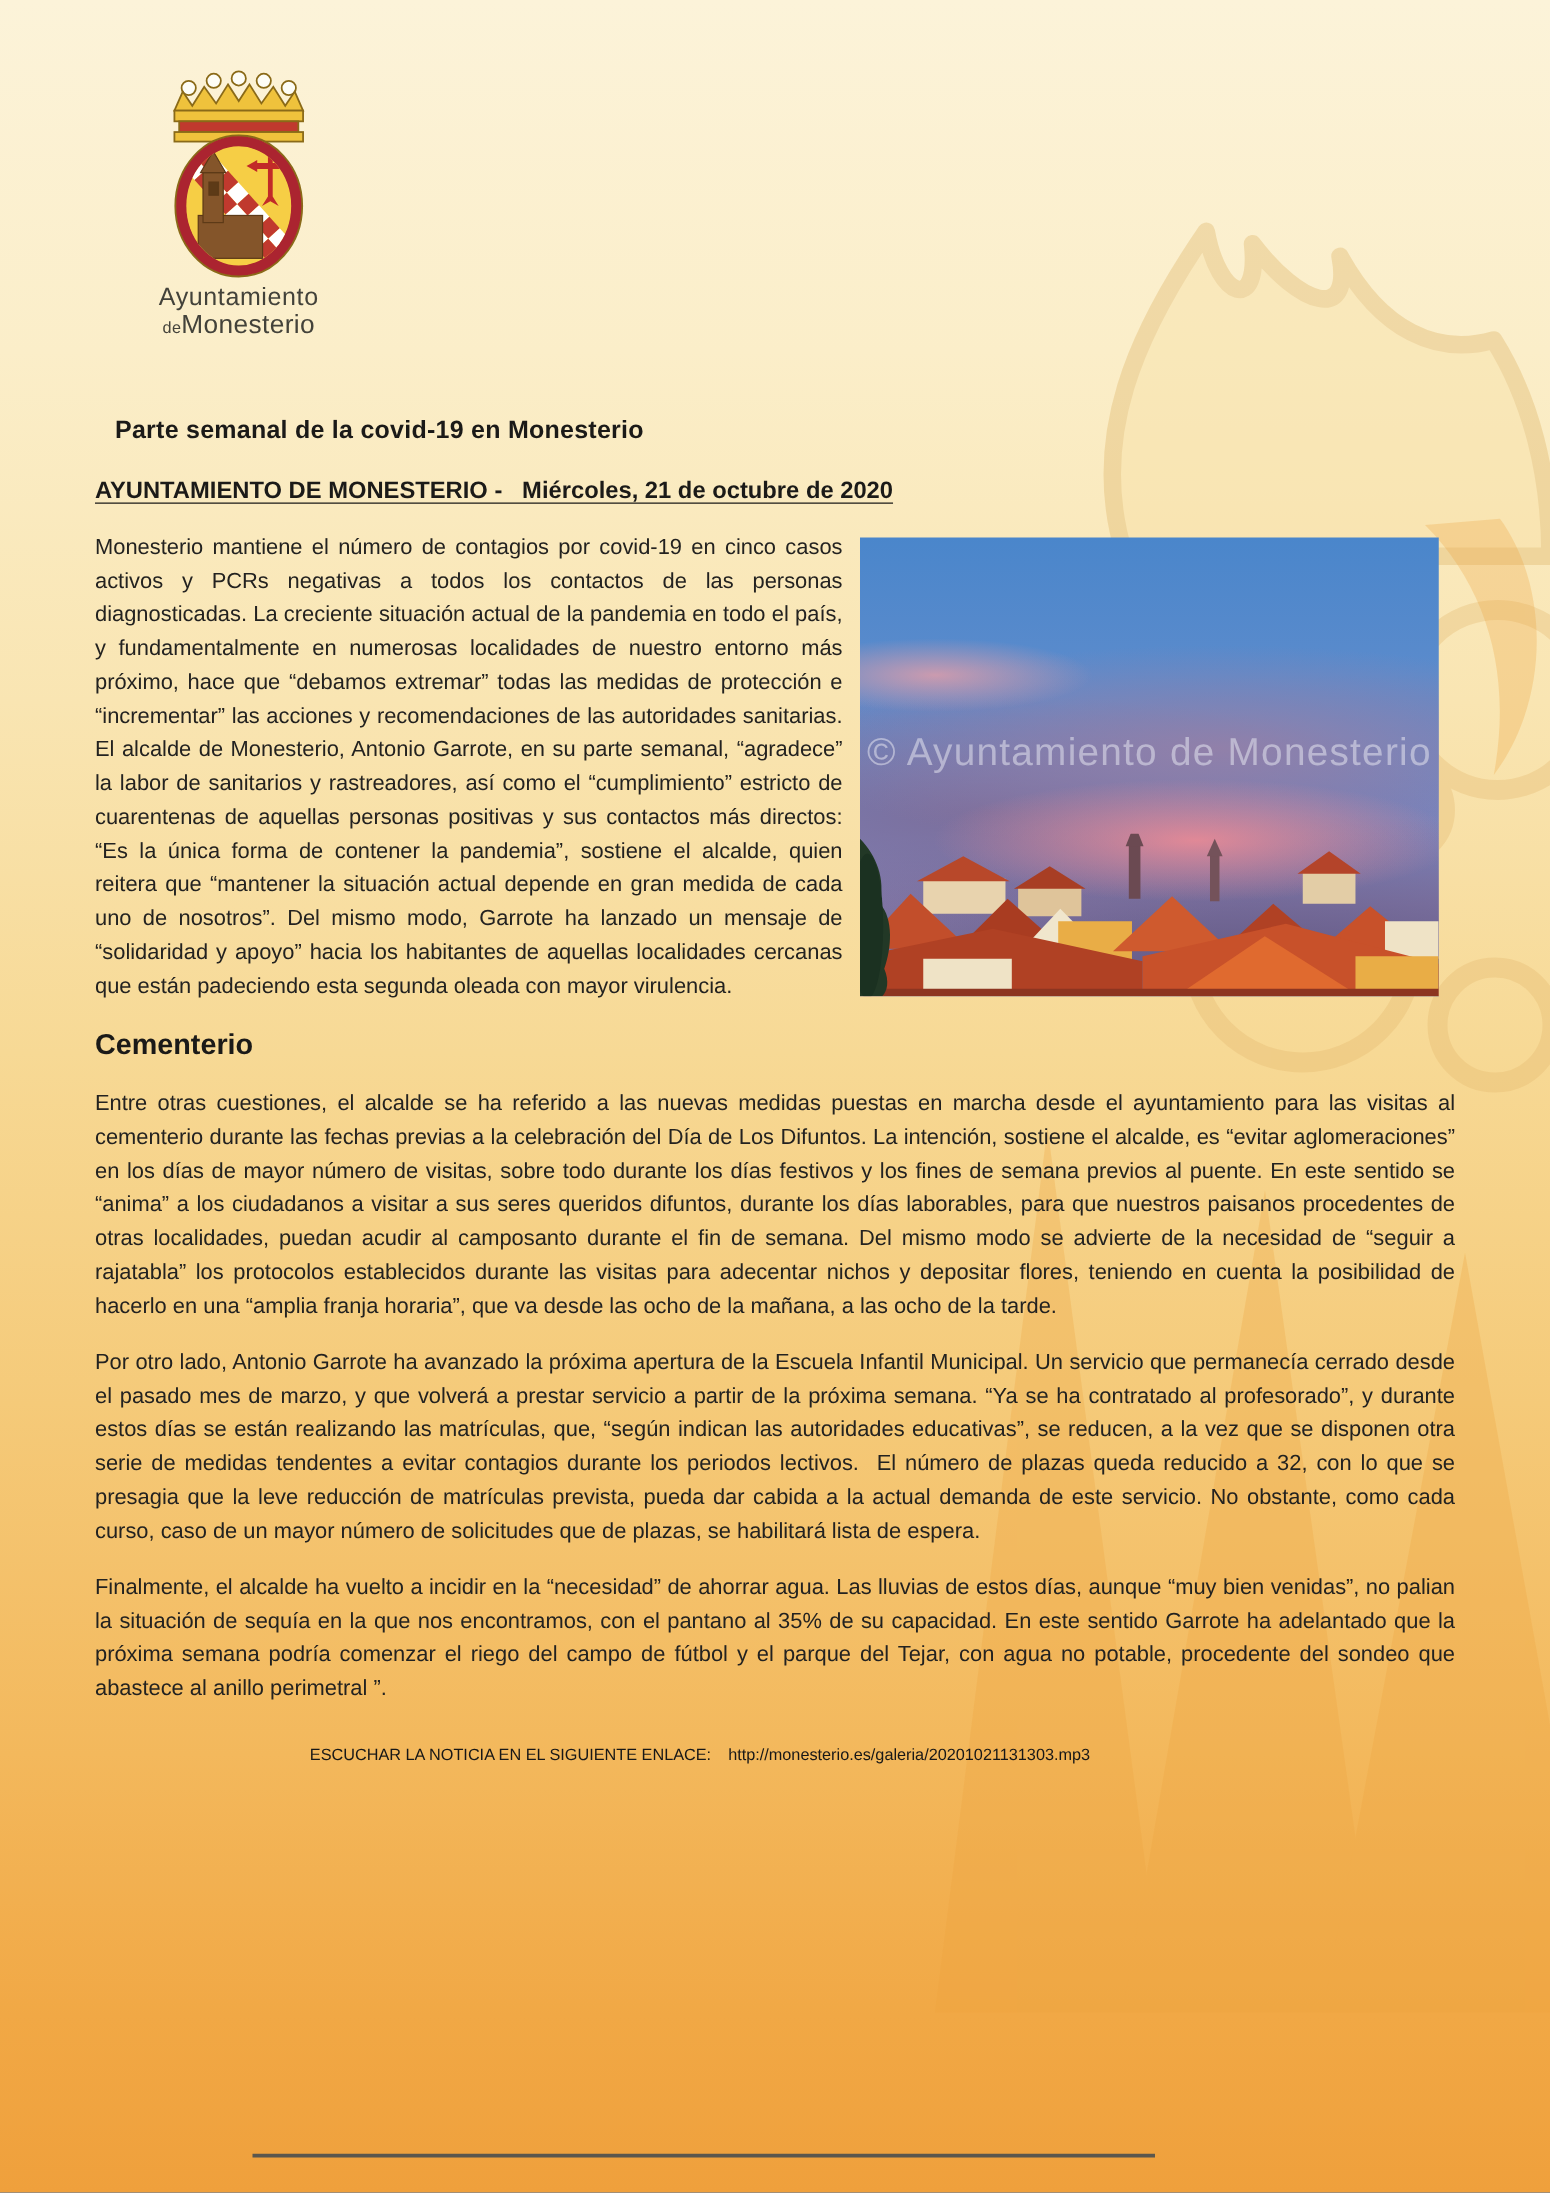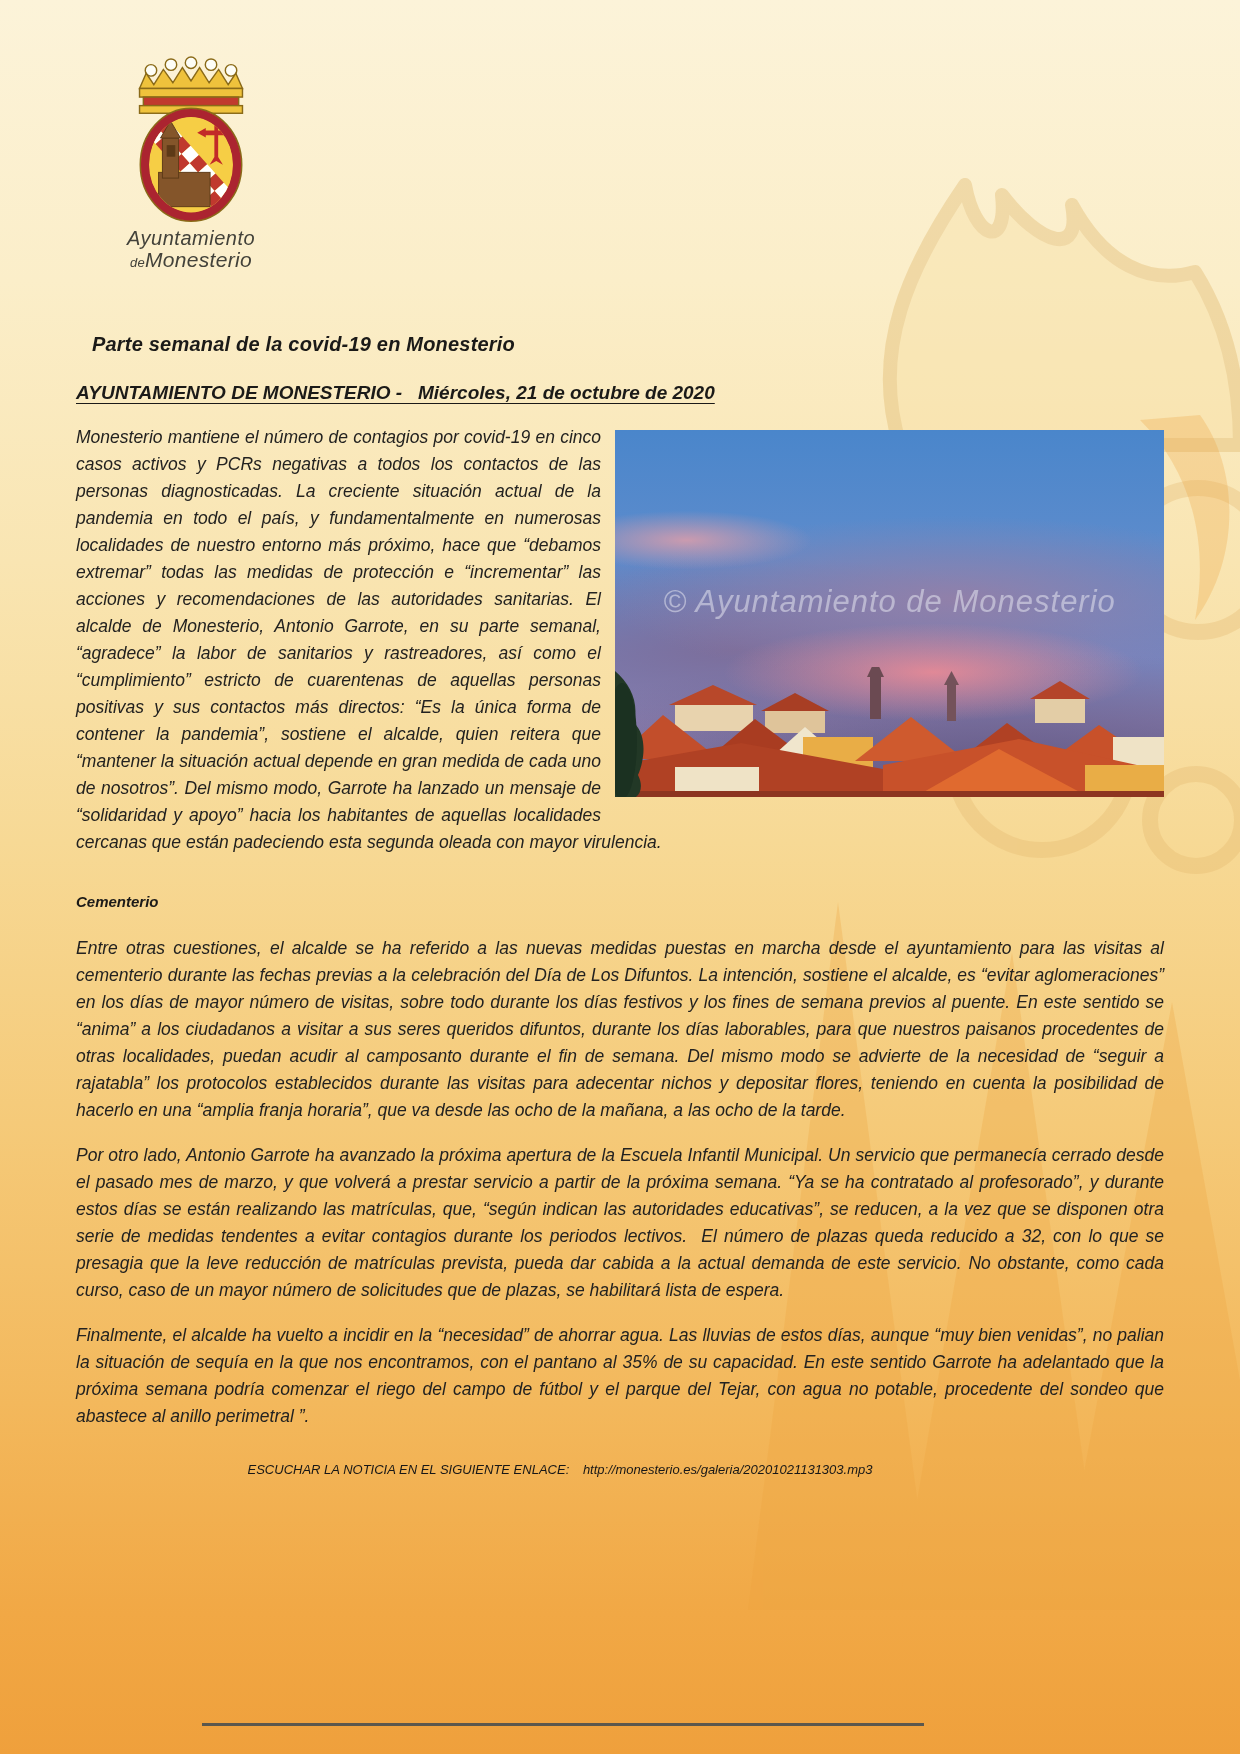--- a/index.html
+++ b/index.html
@@ -3,43 +3,42 @@
 <meta charset="utf-8">
 <style>
   html,body{margin:0;padding:0;background:#888;}
   .page{
     position:relative;
     width:1240px;height:1754px;
     margin:0 auto;
     overflow:hidden;
     font-family:"Liberation Sans","DejaVu Sans",sans-serif;
     background:linear-gradient(180deg,#fcf3d9 0%,#fbeec9 16%,#f9e5b2 32%,#f7d995 48%,#f5ca79 64%,#f3b85c 80%,#f1a845 92%,#efa03c 100%);
-    font-style:italic;
   }
   .bg-decor{position:absolute;inset:0;pointer-events:none;}
   .content{position:relative;padding:0 76px;}
   
   .logo{margin:54px 0 0 10px;width:210px;text-align:center;}
   .logo svg{display:block;margin:0 auto;}
   .logo-caption{margin-top:4px;color:#43423a;line-height:1.05;}
   .logo-caption .l1{font-size:20px;letter-spacing:.5px;}
   .logo-caption .l2{font-size:21px;letter-spacing:.3px;}
   .logo-caption .de{font-size:13px;}
   
   .title{margin:62px 16px 0;font-size:20px;font-weight:bold;color:#1b1a18;letter-spacing:.2px;}
   .dateline{display:inline-block;margin:26px 0 0;font-size:19px;font-weight:bold;color:#1b1a18;
             text-decoration:underline;text-underline-offset:4px;}
   .headline{margin:24px 0 0;font-size:17.5px;font-weight:bold;color:#1b1a18;}
   
   .article{margin-top:20px;color:#232220;font-size:17.5px;line-height:27px;text-align:justify;}
   .article::after{content:"";display:block;clear:both;}
   .article p{margin:0 0 18px;hyphens:auto;}
-  .sec-heading{margin:32px 0 20px;font-size:15px;font-weight:bold;color:#1b1a18;}
-  
-  .photo{float:right;width:549px;height:367px;margin:6px 0 10px 14px;position:relative;overflow:hidden;
+  .sec-heading{margin:20px 0 20px;font-size:23px;font-weight:bold;color:#1b1a18;}
+  
+  .photo{float:right;width:463px;height:367px;margin:6px 13px 10px 14px;position:relative;overflow:hidden;
     background:
       radial-gradient(300px 70px at 58% 66%, rgba(242,140,148,.85), rgba(242,140,148,0) 70%),
       radial-gradient(180px 42px at 13% 30%, rgba(240,160,165,.75), rgba(240,160,165,0) 70%),
       radial-gradient(480px 115px at 62% 46%, rgba(148,128,168,.92), rgba(148,128,168,0) 72%),
       radial-gradient(520px 130px at 22% 60%, rgba(125,108,152,.92), rgba(125,108,152,0) 72%),
       radial-gradient(700px 170px at 70% 95%, rgba(96,86,130,.95), rgba(96,86,130,0) 75%),
       linear-gradient(180deg,#4a86cb 0%,#5b8bcc 30%,#6f85c1 55%,#8b81b2 80%,#8a7ca6 100%);
   }
   .photo-roofs{position:absolute;left:0;right:0;bottom:0;height:130px;width:100%;}
   .photo-watermark{position:absolute;left:0;right:0;top:158px;text-align:center;

